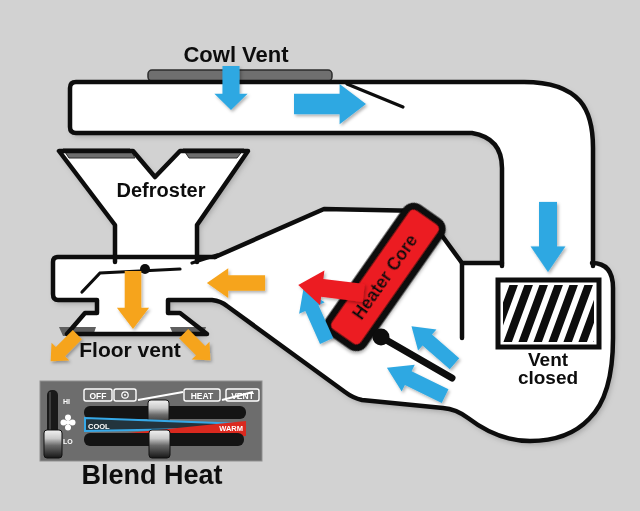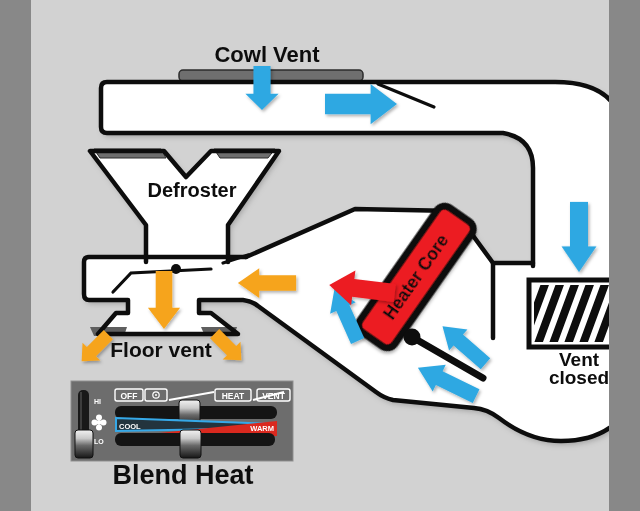--- a/index.html
+++ b/index.html
@@ -1,16 +1,16 @@
 <!DOCTYPE html>
 <html><head>
 <meta charset="utf-8">
 <style>
   html,body{margin:0;padding:0;background:#888;}
-  .stage{width:578px;height:511px;margin:0 auto;background:#d2d2d2;position:relative;overflow:hidden;}
+  .stage{width:640px;height:511px;margin:0 auto;background:#d2d2d2;position:relative;overflow:hidden;}
   svg{display:block;}
   text{font-family:"Liberation Sans",sans-serif;font-weight:bold;fill:#0d0d0d;}
   .panel-text{fill:#ffffff;}
   .outline{fill:none;stroke:#0d0d0d;stroke-width:4.5;stroke-linejoin:round;stroke-linecap:round;}
   .thinline{fill:none;stroke:#0d0d0d;stroke-width:3.2;stroke-linecap:round;}
 </style>
 </head>
 <body>
 
 <div class="stage">

